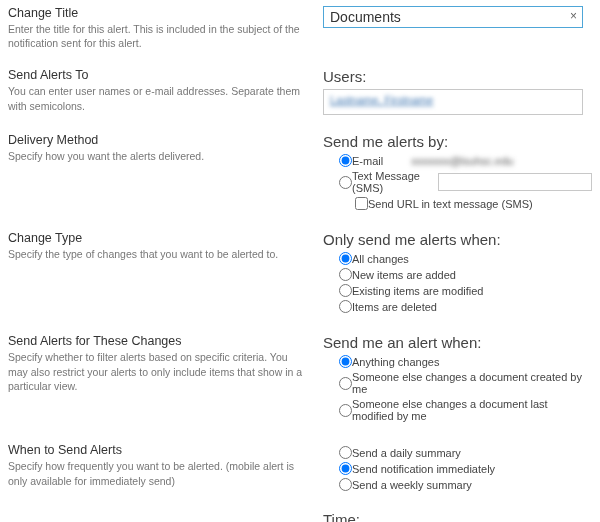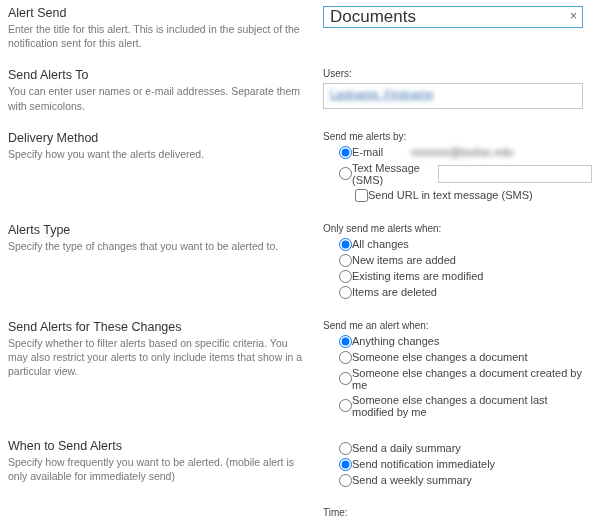--- a/index.html
+++ b/index.html
@@ -30,29 +30,29 @@
     font-size: 12.5px;
     margin-bottom: 2px;
   }
   .sec-desc {
     color: #777;
     font-size: 10.5px;
     line-height: 1.35;
   }
   .rlabel {
     color: #444;
-    font-size: 10px;
+    font-size: 15px;
     margin-bottom: 4px;
   }
   input[type=text].title-input {
     width: 260px;
     height: 22px;
     border: 1px solid #4ea6d8;
     padding: 2px 20px 2px 6px;
-    font-size: 17px;
+    font-size: 14px;
     color: #333;
   }
   .title-wrap { position: relative; display: inline-block; }
   .clear-x {
     position: absolute;
     right: 6px; top: 3px;
     font-size: 12px;
     color: #666;
     cursor: pointer;
   }
@@ -100,21 +100,21 @@
     background: #f2f2f2;
   }
   select:disabled { color: #999; background:#efefef; }
   .time-row { display:flex; gap:4px; align-items:center; }
 </style>
 </head>
 <body>
 
 <div class="row">
   <div class="left">
-    <div class="sec-title">Alert Send</div>
+    <div class="sec-title">Change Title</div>
     <div class="sec-desc">Enter the title for this alert. This is included in the subject of the notification sent for this alert.</div>
   </div>
   <div class="right">
     <span class="title-wrap">
       <input type="text" class="title-input" value="Documents" style="">
       <span class="clear-x">×</span>
     </span>
   </div>
 </div>
 
@@ -152,21 +152,21 @@
       <div class="check-line" style="margin-left:16px;">
         <input type="checkbox" style="">
         <span>Send URL in text message (SMS)</span>
       </div>
     </div>
   </div>
 </div>
 
 <div class="row">
   <div class="left">
-    <div class="sec-title">Alerts Type</div>
+    <div class="sec-title">Change Type</div>
     <div class="sec-desc">Specify the type of changes that you want to be alerted to.</div>
   </div>
   <div class="right">
     <div class="rlabel">Only send me alerts when:</div>
     <div class="indent">
       <div class="radio-line">
           <input type="radio" name="ct" checked="" style="">
           <span>All changes</span>
         </div>
       <div class="radio-line">
@@ -189,24 +189,20 @@
   <div class="left">
     <div class="sec-title">Send Alerts for These Changes</div>
     <div class="sec-desc">Specify whether to filter alerts based on specific criteria. You may also restrict your alerts to only include items that show in a particular view.</div>
   </div>
   <div class="right">
     <div class="rlabel">Send me an alert when:</div>
     <div class="indent">
       <div class="radio-line">
           <input type="radio" name="tc" checked="" style="">
           <span>Anything changes</span>
-        </div>
-      <div class="radio-line">
-          <input type="radio" name="tc" style="">
-          <span>Someone else changes a document</span>
         </div>
       <div class="radio-line">
           <input type="radio" name="tc" style="">
           <span>Someone else changes a document created by me</span>
         </div>
       <div class="radio-line">
           <input type="radio" name="tc" style="">
           <span>Someone else changes a document last modified by me</span>
         </div>
     </div>

